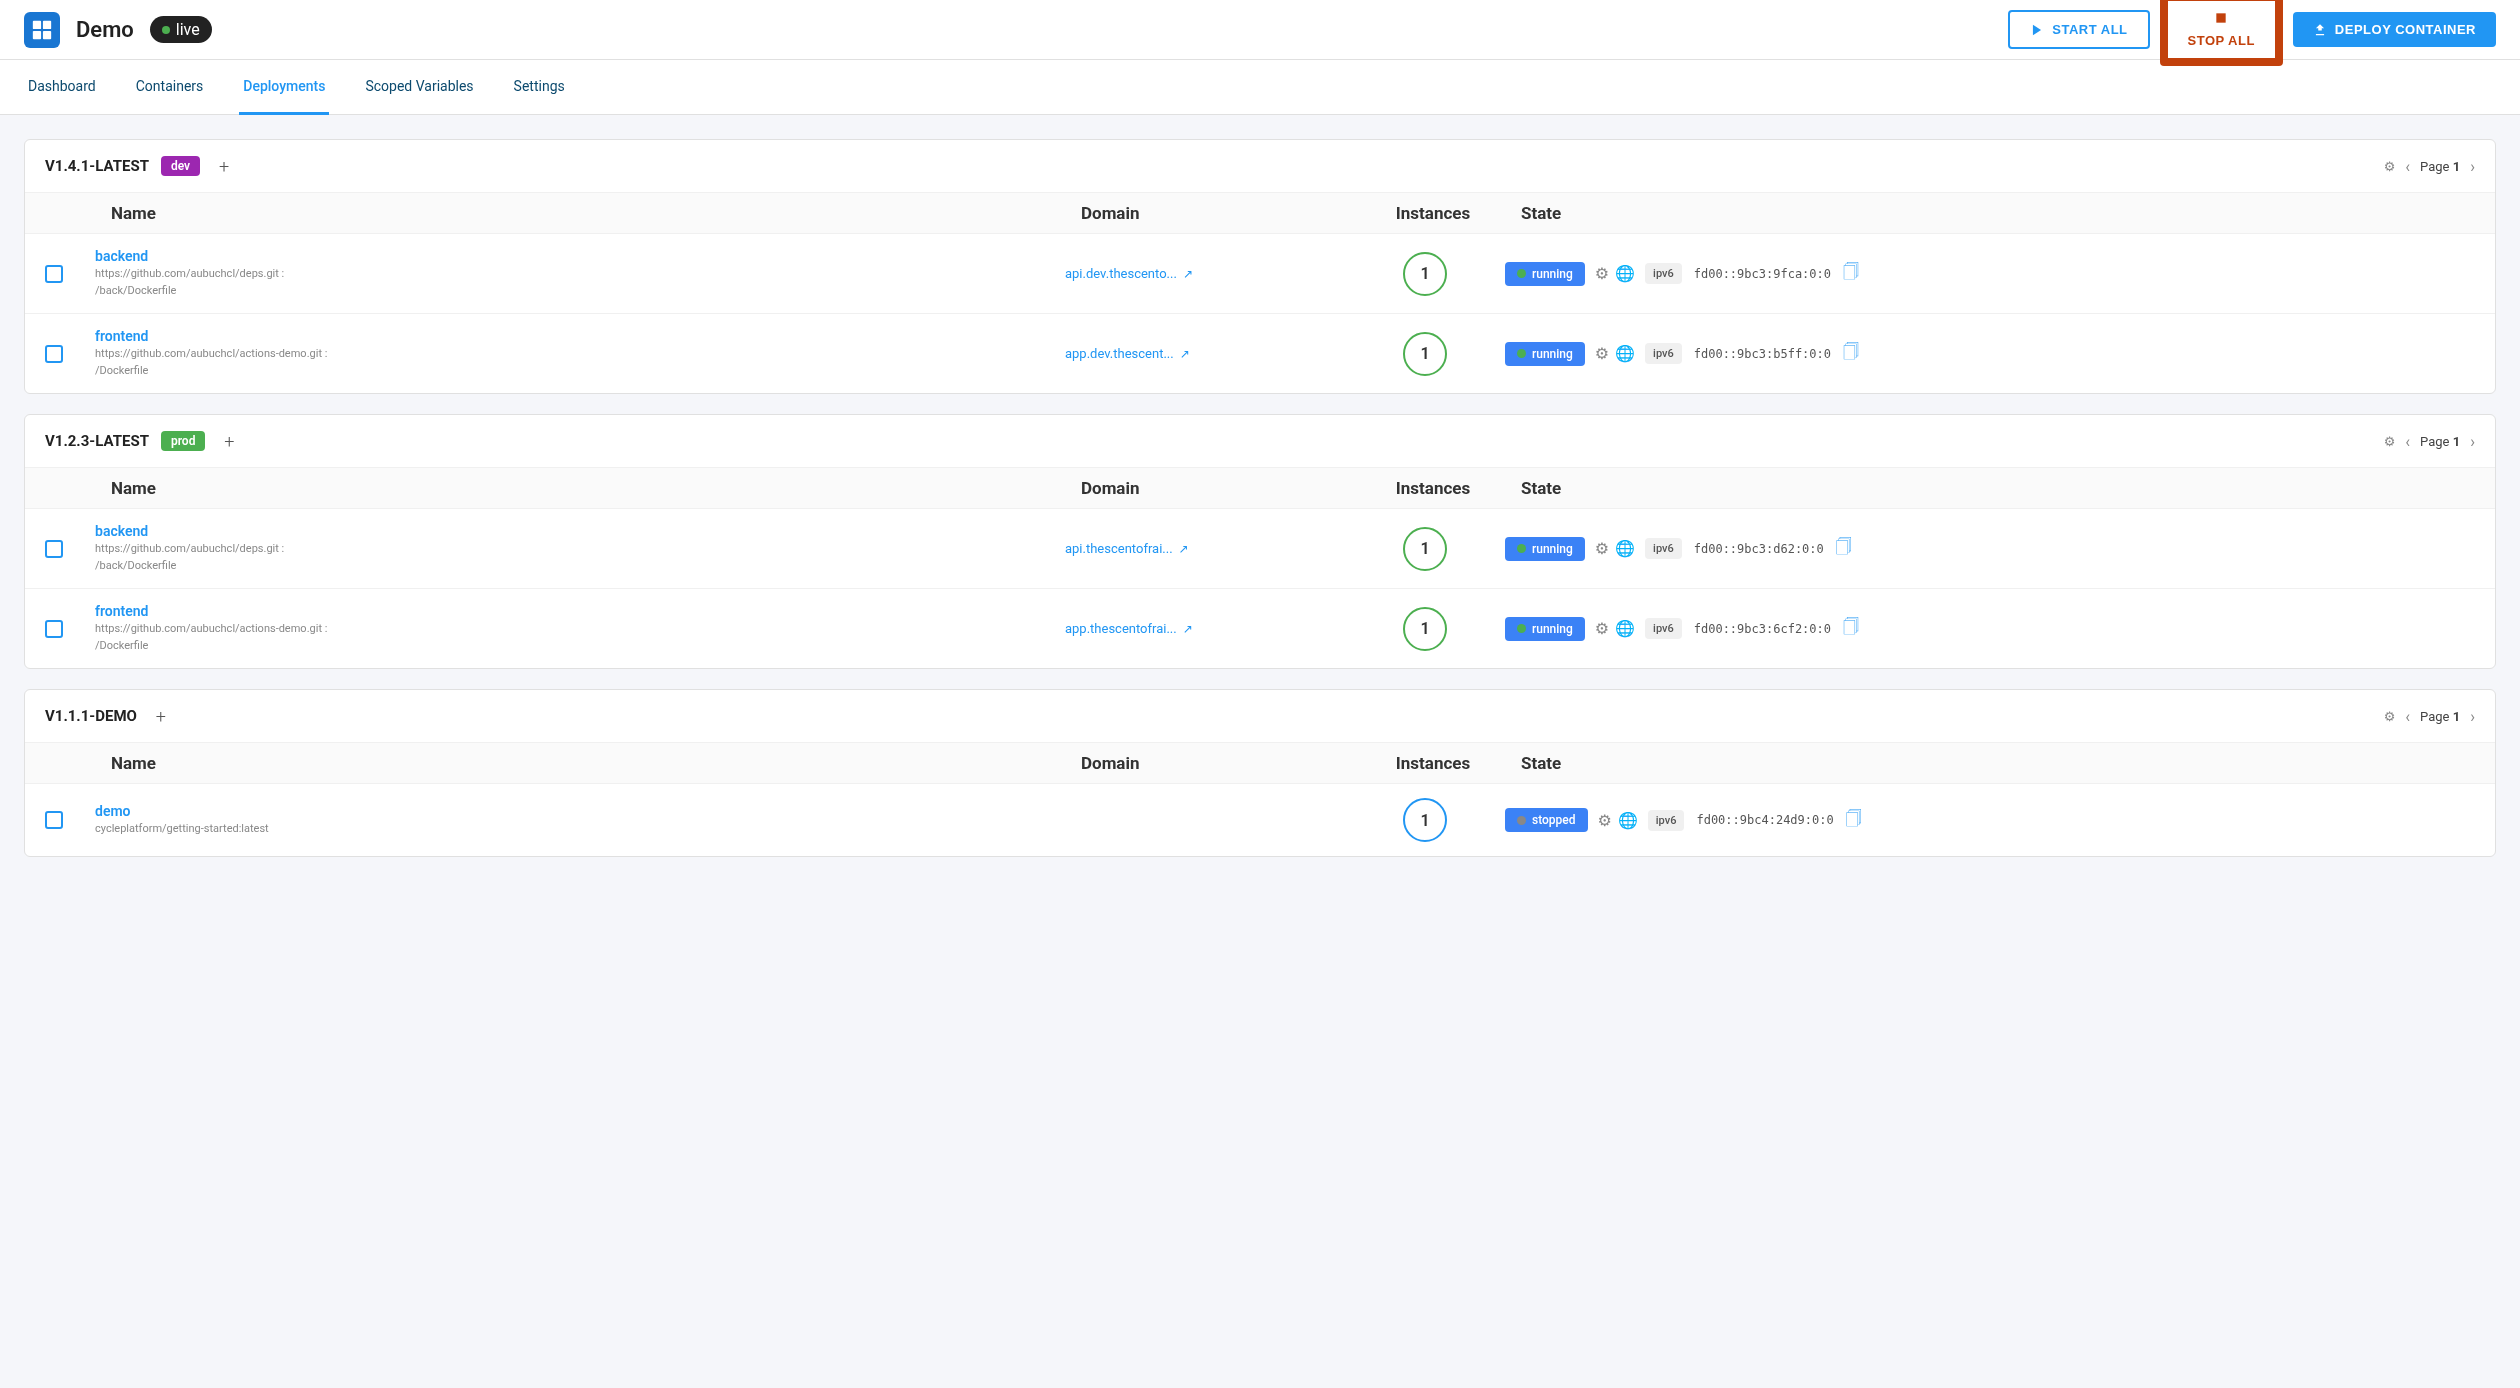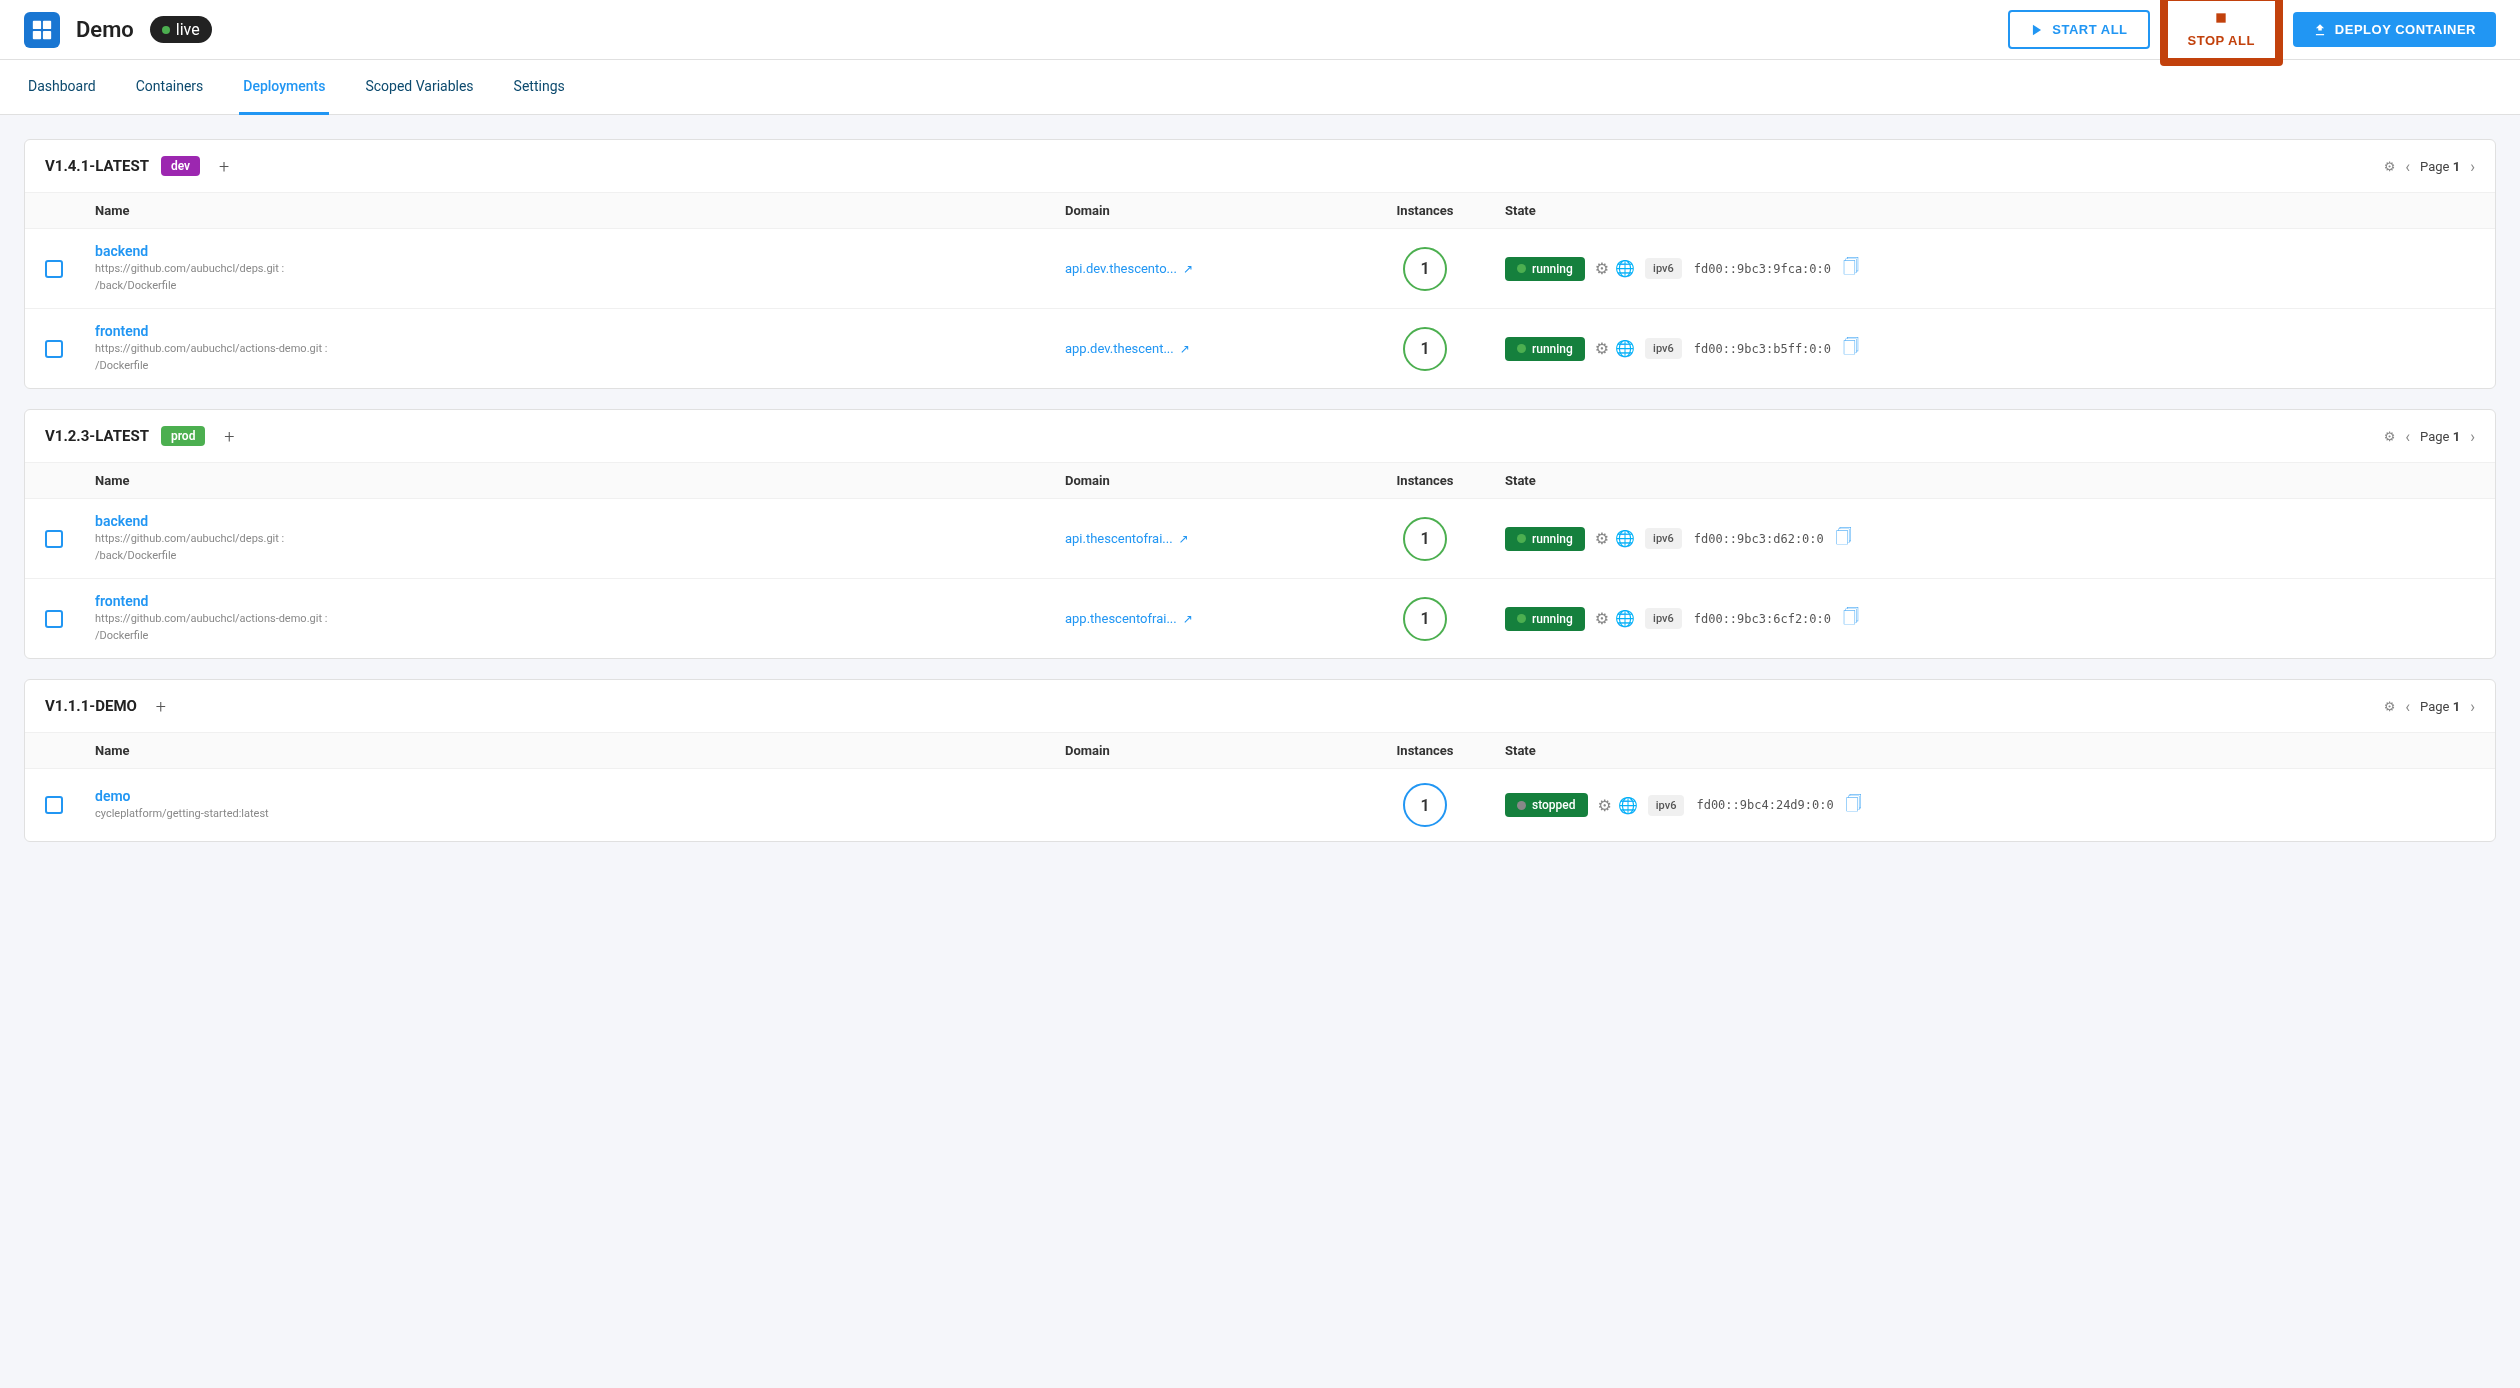--- a/index.html
+++ b/index.html
@@ -38,35 +38,35 @@
     .add-btn { width: 24px; height: 24px; display: flex; align-items: center; justify-content: center; cursor: pointer; color: #555; font-size: 18px; font-weight: 300; }
     .deployment-header-right { display: flex; align-items: center; gap: 10px; color: #666; font-size: 13px; }
     .gear-icon { cursor: pointer; color: #888; }
     .chevron { cursor: pointer; color: #888; font-size: 16px; }
     .page-info { font-size: 13px; color: #444; }
     .page-info strong { font-weight: 700; }
 
     
     .table-container { width: 100%; }
     .table-header { display: grid; grid-template-columns: 50px 1fr 280px 160px 1fr; padding: 10px 20px; background: #fafafa; border-bottom: 1px solid #f0f0f0; }
-    .table-header-cell { font-weight: 700; font-size: 13px; color: #333; }
+    .table-header-cell { font-weight: 700; font-size: 17px; color: #333; margin-left: 16px; }
     .table-row { display: grid; grid-template-columns: 50px 1fr 280px 160px 1fr; padding: 14px 20px; border-bottom: 1px solid #f0f0f0; align-items: center; }
     .table-row:last-child { border-bottom: none; }
     .checkbox { width: 18px; height: 18px; border: 2px solid #2196f3; border-radius: 3px; cursor: pointer; background: #fff; }
     .name-cell { display: flex; flex-direction: column; gap: 2px; }
     .name-link { color: #2196f3; font-weight: 600; cursor: pointer; font-size: 14px; text-decoration: none; }
     .name-sub { color: #888; font-size: 11px; line-height: 1.5; }
     .domain-cell { display: flex; align-items: center; gap: 6px; }
     .domain-link { color: #2196f3; font-size: 13px; cursor: pointer; }
     .ext-icon { color: #2196f3; font-size: 12px; cursor: pointer; }
     .instances-cell { display: flex; align-items: center; justify-content: center; }
     .instance-circle { width: 44px; height: 44px; border-radius: 50%; border: 2.5px solid #4caf50; display: flex; align-items: center; justify-content: center; font-size: 16px; font-weight: 600; color: #333; }
     .instance-circle.stopped { border-color: #2196f3; }
     .state-cell { display: flex; align-items: center; gap: 10px; flex-wrap: wrap; }
-    .state-badge { background: #15803d; color: #fff; border-radius: 4px; padding: 5px 12px; font-size: 12px; display: flex; align-items: center; gap: 6px; font-weight: 500; }
+    .state-badge { background: #3b82f6; color: #fff; border-radius: 4px; padding: 5px 12px; font-size: 12px; display: flex; align-items: center; gap: 6px; font-weight: 500; }
     .state-dot { width: 8px; height: 8px; border-radius: 50%; }
     .state-dot.running { background: #4caf50; }
     .state-dot.stopped { background: #888; }
     .action-icons { display: flex; gap: 6px; align-items: center; }
     .action-icon { cursor: pointer; color: #888; font-size: 16px; }
     .action-icon.globe { color: #4caf50; }
     .extra-cell { display: flex; align-items: center; gap: 12px; }
     .ipv6-badge { background: #f0f0f0; color: #555; border-radius: 4px; padding: 4px 8px; font-size: 11px; font-weight: 500; }
     .ip-text { font-size: 12px; color: #555; font-family: monospace; }
     .copy-icon { color: #2196f3; cursor: pointer; font-size: 16px; }

